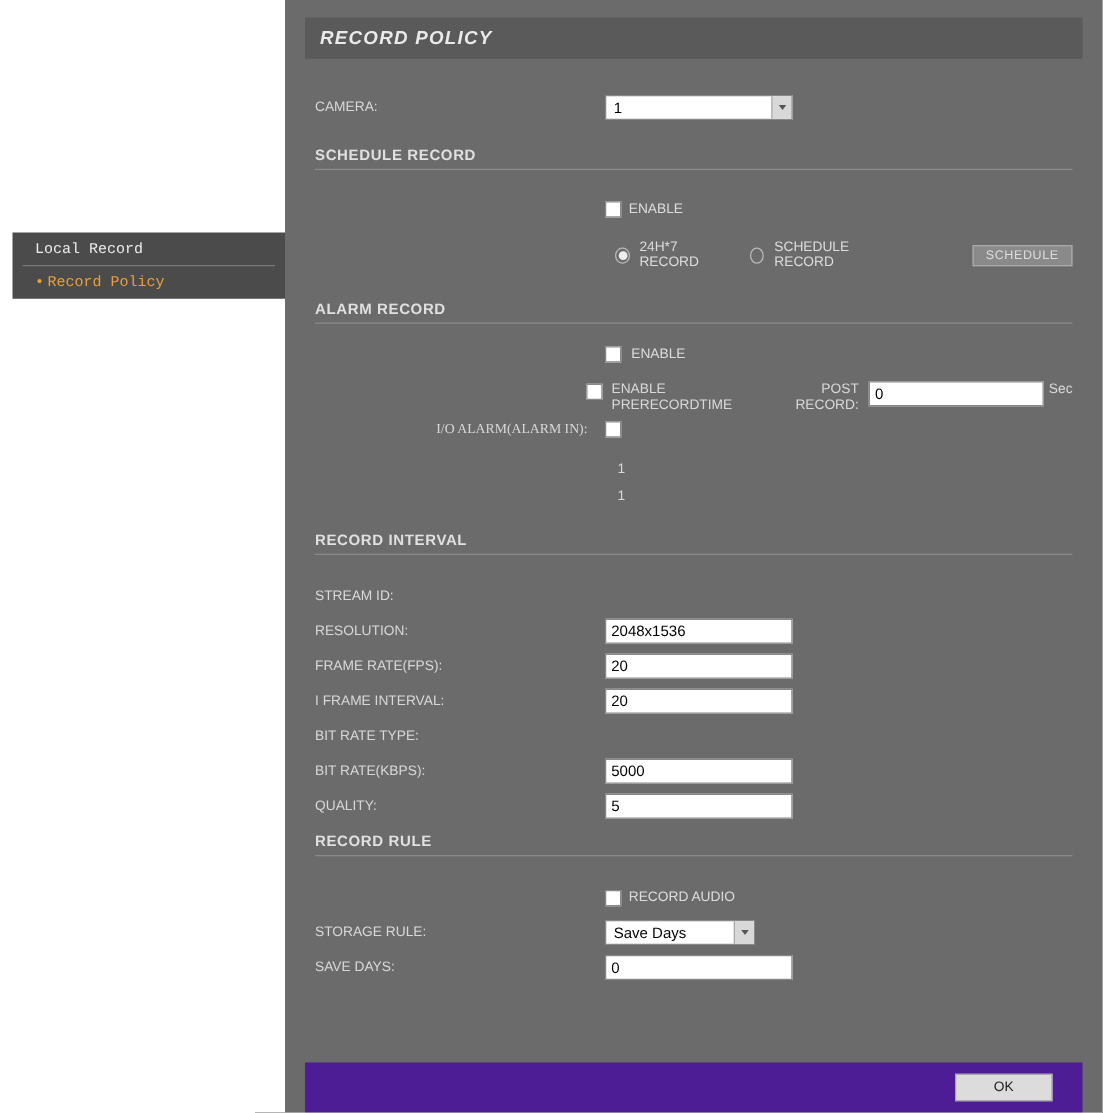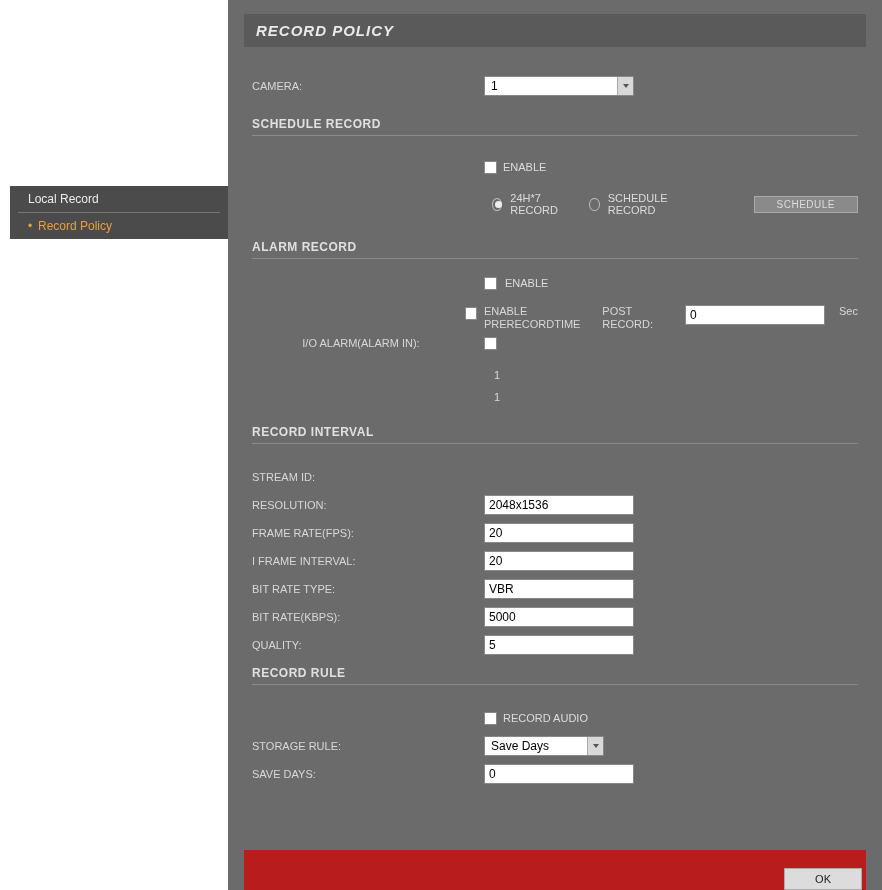--- a/index.html
+++ b/index.html
@@ -12,20 +12,21 @@
     overflow: hidden;
     position: relative;
   }
   .sidebar {
     position: absolute;
     left: 10px;
     top: 186px;
     width: 218px;
     background: #4b4b4b;
     color: #fff;
+    font-family: Liberation Mono, monospace;
   }
   .sidebar-title {
     padding: 6px 10px;
     font-size: 12px;
     color: #ececec;
     border-bottom: 1px solid #777;
     margin: 0 8px;
   }
   .sidebar-item {
     padding: 6px 10px 6px 28px;
@@ -157,21 +158,21 @@
     height: 7px;
     border-radius: 50%;
     background: #eee;
   }
 
   .schedule-btn {
     background: #8a8a8a;
     border: 1px solid #aaa;
     color: #ddd;
     font-size: 10px;
-    padding: 2px 22px;
+    padding: 2px 10px;
     letter-spacing: 0.5px;
     cursor: pointer;
     margin-left: 44px;
   }
 
   .radio-row {
     display: flex;
     align-items: center;
     gap: 18px;
     margin-left: 240px;
@@ -185,57 +186,58 @@
     flex-direction: column;
     gap: 6px;
   }
   .alarm-row {
     display: flex;
     align-items: flex-start;
     min-height: 22px;
   }
   .alarm-label {
     width: 232px;
-    text-align: center;
+    text-align: right;
     padding-right: 14px;
     font-size: 11px;
     line-height: 13px;
     color: #d8d8d8;
+    font-family: Liberation Serif, serif;
   }
   .alarm-mid { width: 130px; font-size: 11px; line-height: 13px; color: #d8d8d8; }
-  .alarm-right-label { width: 90px; font-size: 11px; line-height: 13px; color: #d8d8d8; padding-right: 8px; }
+  .alarm-right-label { width: 90px; text-align: right; font-size: 11px; line-height: 13px; color: #d8d8d8; padding-right: 8px; }
 
   .num-below {
     margin-left: 242px;
     font-size: 11px;
     color: #d8d8d8;
     margin-top: 4px;
   }
 
   .footer-bar {
     position: absolute;
     left: 16px;
     right: 16px;
     bottom: 0;
     height: 40px;
-    background: #b91c1c;
-    display: flex;
-    align-items: flex-end;
+    background: #4c1d95;
+    display: flex;
+    align-items: center;
     justify-content: flex-end;
-    padding-right: 4px;
+    padding-right: 24px;
   }
   .ok-btn {
     background: #dcdcdc;
     border: 1px solid #aaa;
     font-size: 11px;
     padding: 4px 30px;
     cursor: pointer;
     color: #222;
   }
-  .sec-label { font-size: 11px; color: #d8d8d8; margin-left: 14px; }
+  .sec-label { font-size: 11px; color: #d8d8d8; margin-left: 4px; }
 </style>
 </head>
 <body>
 
 <div class="sidebar">
   <div class="sidebar-title">Local Record</div>
   <div class="sidebar-item active">
     <span>Record Policy</span>
   </div>
 </div>
@@ -332,23 +334,20 @@
 
     <div class="row">
       <div class="label-col">I FRAME INTERVAL:</div>
       <div class="value-col">
         <input class="text-input" style="width: 150px;" value="20">
       </div>
     </div>
 
     <div class="row">
       <div class="label-col">BIT RATE TYPE:</div>
-      <div class="value-col">
-        <input class="text-input" style="width: 150px;" value="VBR">
-      </div>
     </div>
 
     <div class="row">
       <div class="label-col">BIT RATE(KBPS):</div>
       <div class="value-col">
         <input class="text-input" style="width: 150px;" value="5000">
       </div>
     </div>
 
     <div class="row">

